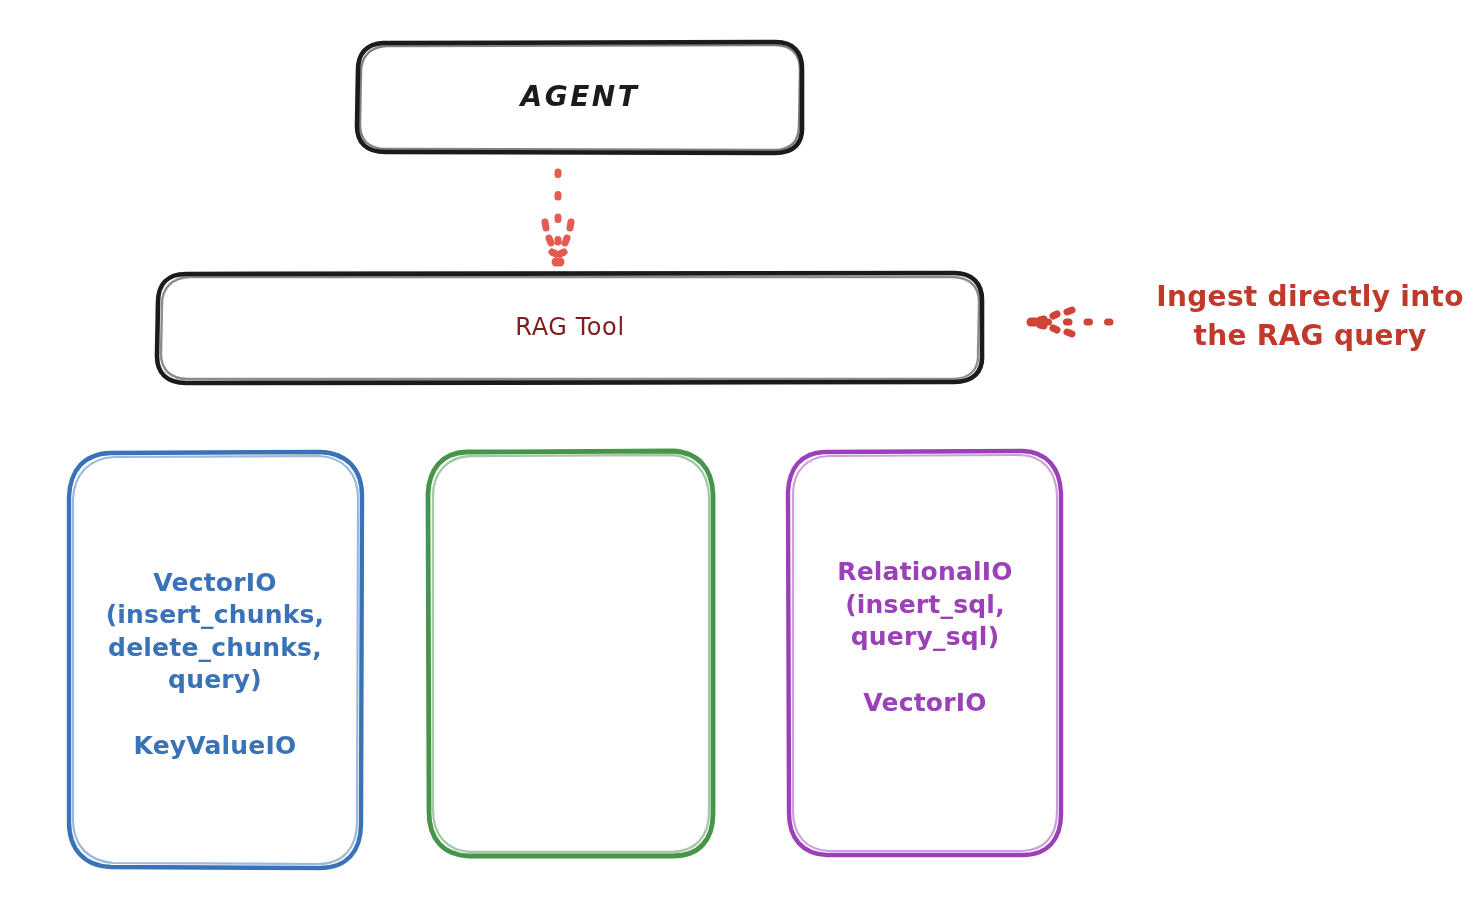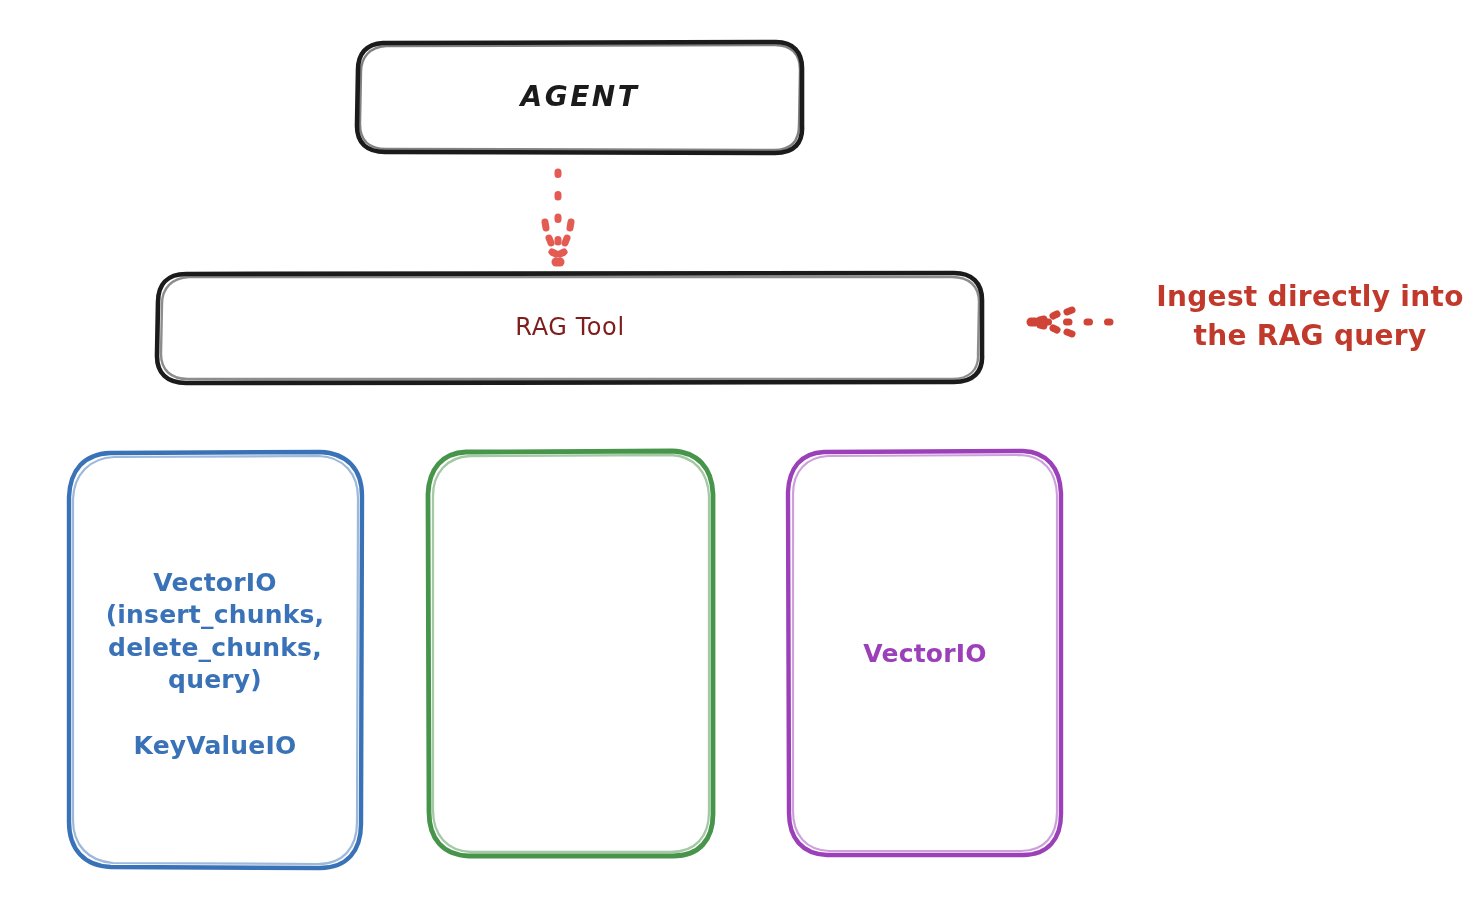--- a/index.html
+++ b/index.html
@@ -259,20 +259,23 @@
 (insert_chunks,
 delete_chunks,
 query)</div>
       <div class="node-sub">KeyValueIO</div>
     </div>
   </div>
 
 
   <div class="node provider" id="relational-box">
     <div class="node-inner">
+      <div class="node-label">RelationalIO
+(insert_sql,
+query_sql)</div>
       <div class="node-sub">VectorIO</div>
     </div>
   </div>
 
   <div id="ingest-annotation">
     <span class="ann-line">Ingest directly into</span>
     <span class="ann-line">the RAG query</span>
   </div>
 
 </div>

